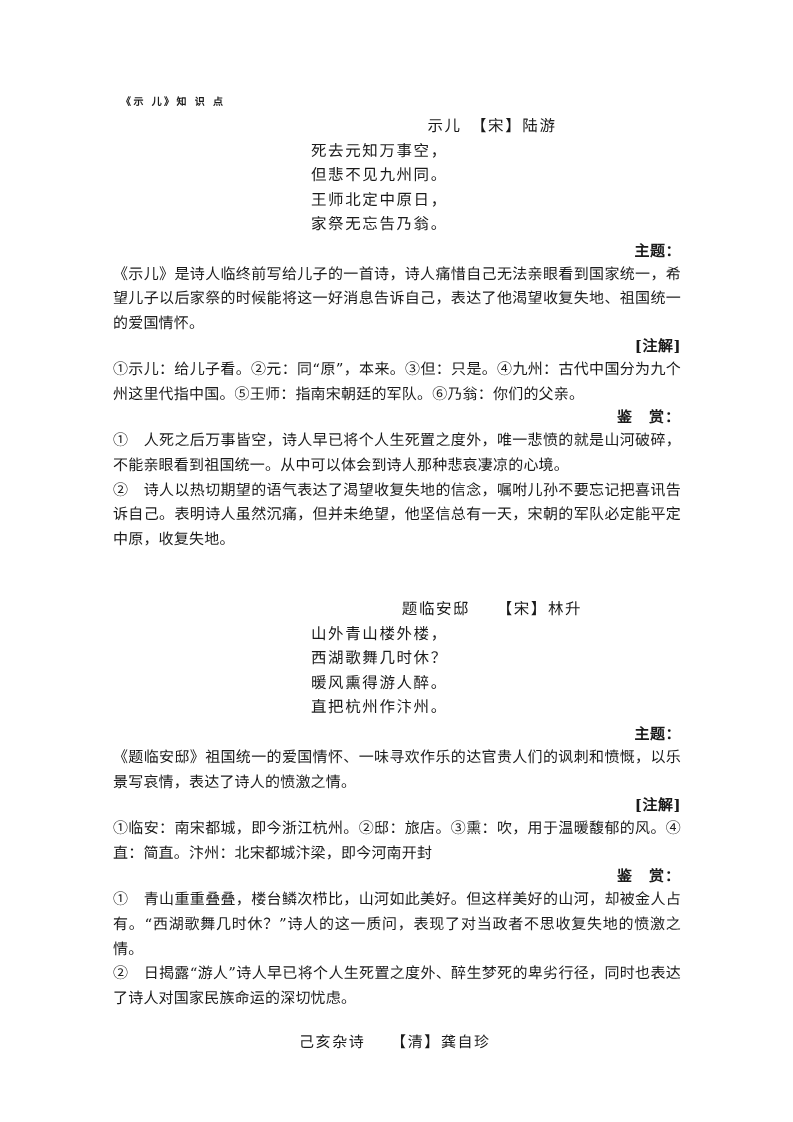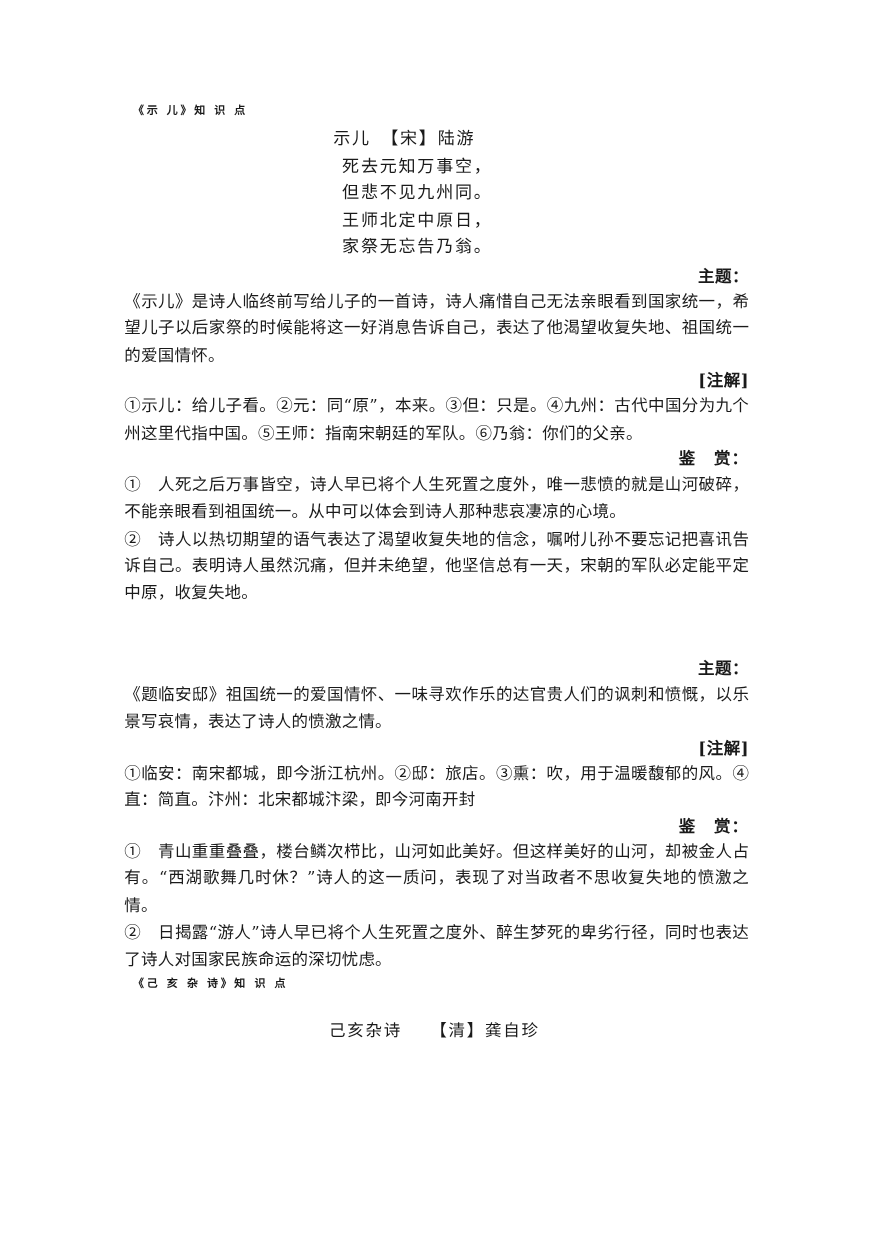--- a/index.html
+++ b/index.html
@@ -38,20 +38,21 @@
   .poem {
     margin: 0 0 4px 0;
     padding-left: 198px;
     line-height: 24.5px;
     font-size: 15.5px;
     letter-spacing: 1.6px;
   }
   .poem-title-line {
     white-space: pre;
     margin-left: -8px;
+    text-align: center;
   }
   .poem-line {
     white-space: pre;
   }
   .poem-standalone {
     padding-left: 186px;
     margin: 20px 0 0 0;
     line-height: 24px;
     font-size: 15px;
     letter-spacing: 1.6px;
@@ -114,30 +115,36 @@
     <div class="section-label wide">鉴　赏：</div>
     <p class="para">①　人死之后万事皆空，诗人早已将个人生死置之度外，唯一悲愤的就是山河破碎，不能亲眼看到祖国统一。从中可以体会到诗人那种悲哀凄凉的心境。</p>
     <p class="para">②　诗人以热切期望的语气表达了渴望收复失地的信念，嘱咐儿孙不要忘记把喜讯告诉自己。表明诗人虽然沉痛，但并未绝望，他坚信总有一天，宋朝的军队必定能平定中原，收复失地。</p>
   </div>
 
   <div class="gap-between-poems"></div>
 
   <div class="block">
 
 
+    <div class="poem">
+      <div class="poem-title-line">题临安邸　　【宋】林升</div>
+      <div class="poem-line">山外青山楼外楼，</div>
+      <div class="poem-line">西湖歌舞几时休？</div>
+      <div class="poem-line">暖风熏得游人醉。</div>
+      <div class="poem-line">直把杭州作汴州。</div>
+    </div>
 
     <div class="section-label">主题：</div>
     <p class="para">《题临安邸》祖国统一的爱国情怀、一味寻欢作乐的达官贵人们的讽刺和愤慨，以乐景写哀情，表达了诗人的愤激之情。</p>
 
     <div class="section-label">[注解]</div>
     <p class="para">①临安：南宋都城，即今浙江杭州。②邸：旅店。③熏：吹，用于温暖馥郁的风。④直：简直。汴州：北宋都城汴梁，即今河南开封</p>
 
     <div class="section-label wide">鉴　赏：</div>
     <p class="para">①　青山重重叠叠，楼台鳞次栉比，山河如此美好。但这样美好的山河，却被金人占有。“西湖歌舞几时休？”诗人的这一质问，表现了对当政者不思收复失地的愤激之情。</p>
     <p class="para">②　日揭露“游人”诗人早已将个人生死置之度外、醉生梦死的卑劣行径，同时也表达了诗人对国家民族命运的深切忧虑。</p>
   </div>
 
   <div class="block">
-    <div class="doc-heading">《己 亥 杂 诗》知 识 点</div>
     <div class="poem-standalone">己亥杂诗　　【清】龚自珍</div>
   </div>
 
 </div>
 
 </body></html>

